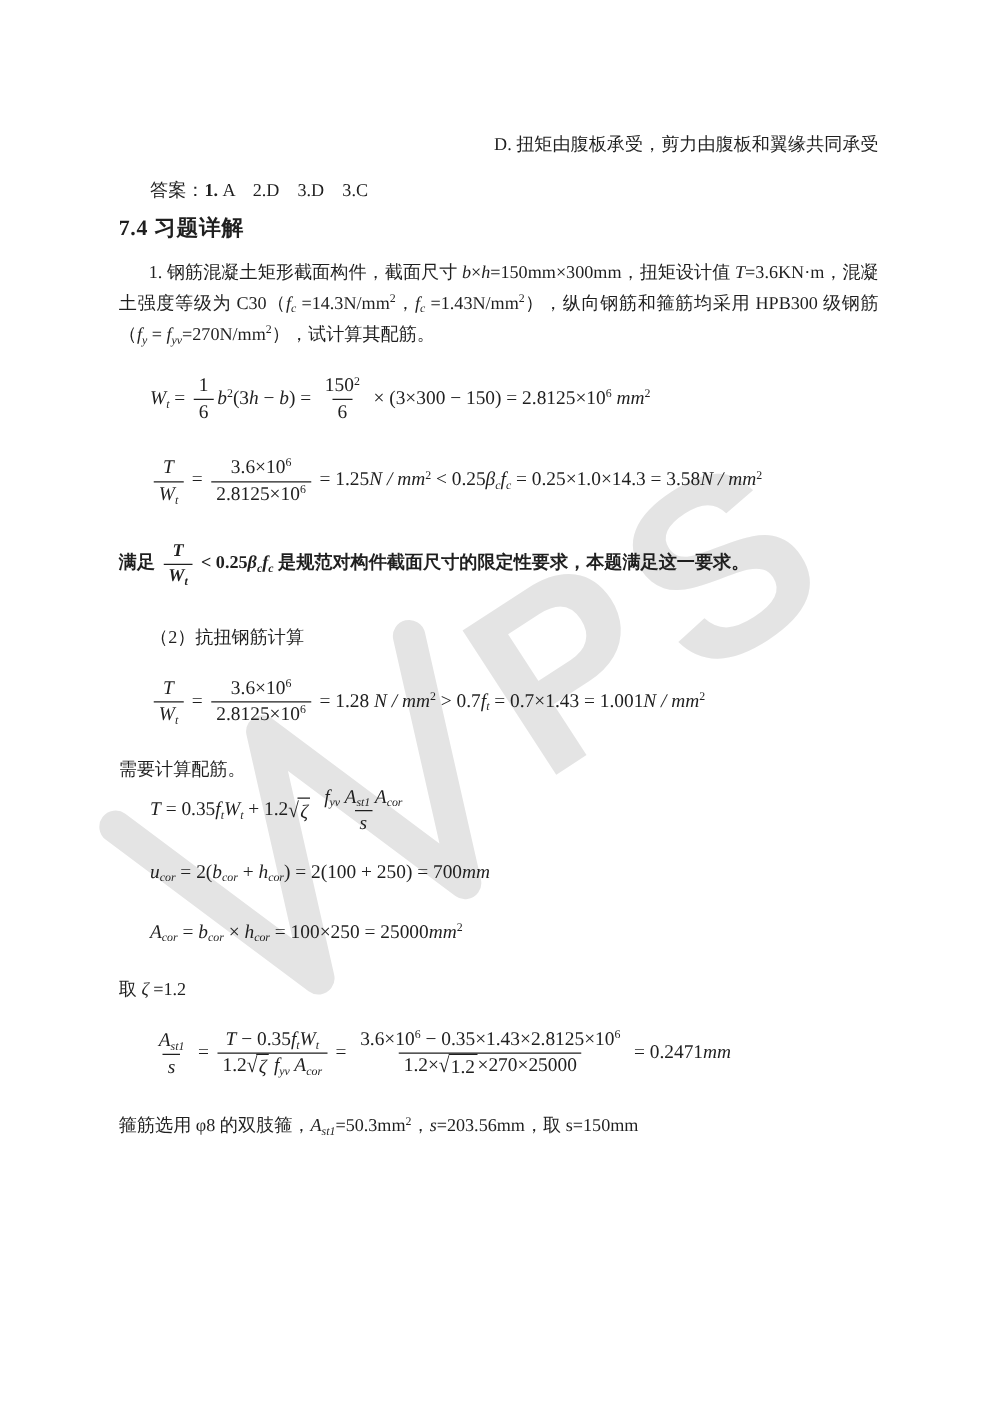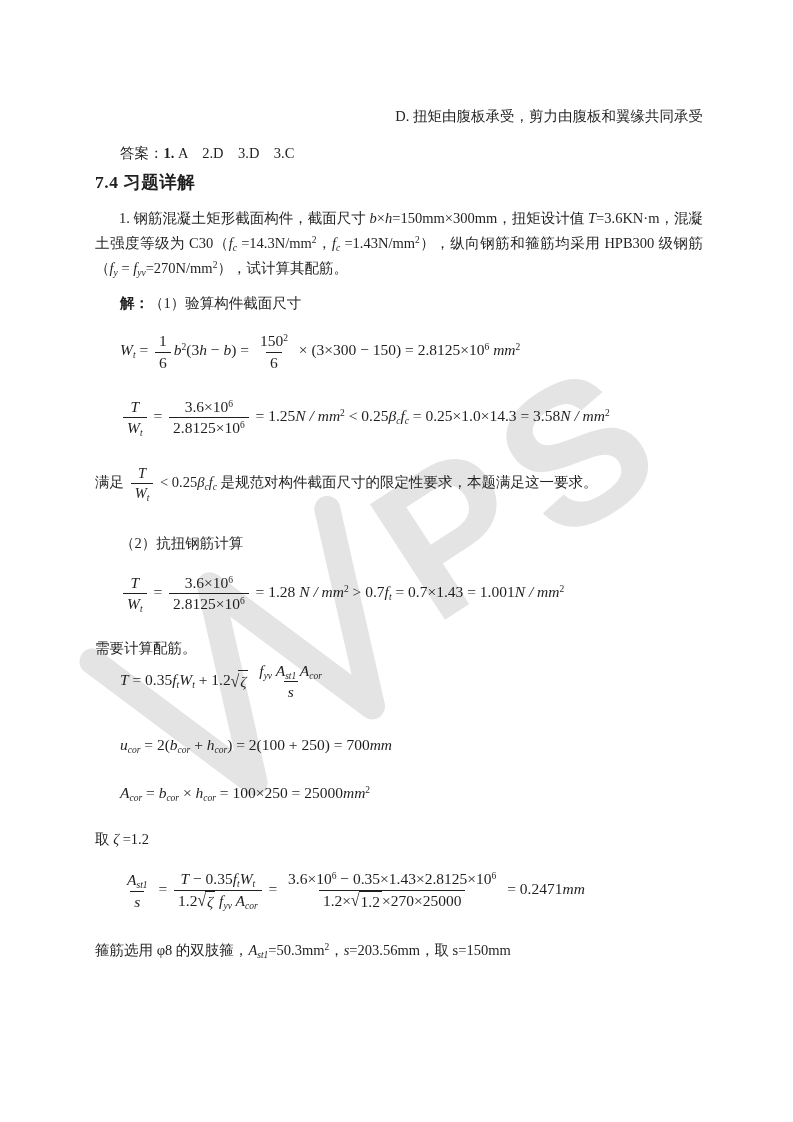--- a/index.html
+++ b/index.html
@@ -27,26 +27,26 @@
     margin-top:12px;
     line-height:25px;
     text-indent:24px;
     text-align:justify;
     white-space:normal;
   }
   .sol-label { margin-top:12px; }
   .fline { font-size:15.5px; }
   .mt-f1   { margin-top:18px; }
   .mt-f2   { margin-top:24px; }
-  .mt-f3   { margin-top:26px; }
+  .mt-f3   { margin-top:26px;font-weight:bold; }
   .mt-sec2 { margin-top:30px; }
   .mt-f4   { margin-top:20px; }
   .mt-need { margin-top:24px; }
   .mt-f5   { margin-top:2px; }
-  .mt-f6   { margin-top:32px; }
+  .mt-f6   { margin-top:17px; }
   .mt-f7   { margin-top:27px; }
   .mt-zeta { margin-top:25px; }
   .mt-f9   { margin-top:20px; }
   .mt-last { margin-top:27px; }
   .bd { font-weight:bold; }
   .it { font-style:italic; }
   sub, sup { font-size:9.5px; line-height:0; }
   sub { font-style:italic; vertical-align:-0.3em; }
   sup { font-style:normal; vertical-align:0.55em; }
   .frac {
@@ -82,21 +82,20 @@
 
 
     <div class="line ind opt-d">D. 扭矩由腹板承受，剪力由腹板和翼缘共同承受</div>
 
     <div class="line ind answer"><span>答案：</span><span class="bd">1.</span><span> A　2.D　3.D　3.C</span></div>
 
     <div class="line heading">7.4 习题详解</div>
 
     <div class="para"><span>1. 钢筋混凝土矩形截面构件，截面尺寸 </span><span class="it">b</span><span>×</span><span class="it">h</span><span>=150mm×300mm，扭矩设计值 </span><span class="it">T</span><span>=3.6KN·m，混凝土强度等级为 C30（</span><span class="it">f</span><sub>c</sub><span> =14.3N/mm</span><sup>2</sup><span>，</span><span class="it">f</span><sub>c</sub><span> =1.43N/mm</span><sup>2</sup><span>），纵向钢筋和箍筋均采用 HPB300 级钢筋（</span><span class="it">f</span><sub>y</sub><span> = </span><span class="it">f</span><sub>yv</sub><span>=270N/mm</span><sup>2</sup><span>），试计算其配筋。</span></div>
 
-    <div class="line ind sol-label"><span class="bd">解：</span><span>（1）验算构件截面尺寸</span></div>
 
     <div class="line ind fline mt-f1"><span class="it">W</span><sub>t</sub><span> = </span><span class="frac">
           <span class="fnum"><span>1</span></span>
           <span class="fden"><span>6</span></span>
         </span><span class="it">b</span><sup>2</sup><span>(3</span><span class="it">h</span><span> − </span><span class="it">b</span><span>) = </span><span class="frac">
           <span class="fnum"><span>150</span><sup>2</sup></span>
           <span class="fden"><span>6</span></span>
         </span><span> × (3×300 − 150) = 2.8125×10</span><sup>6</sup><span>  </span><span class="it">mm</span><sup>2</sup></div>
 
     <div class="line ind fline mt-f2"><span class="frac">

